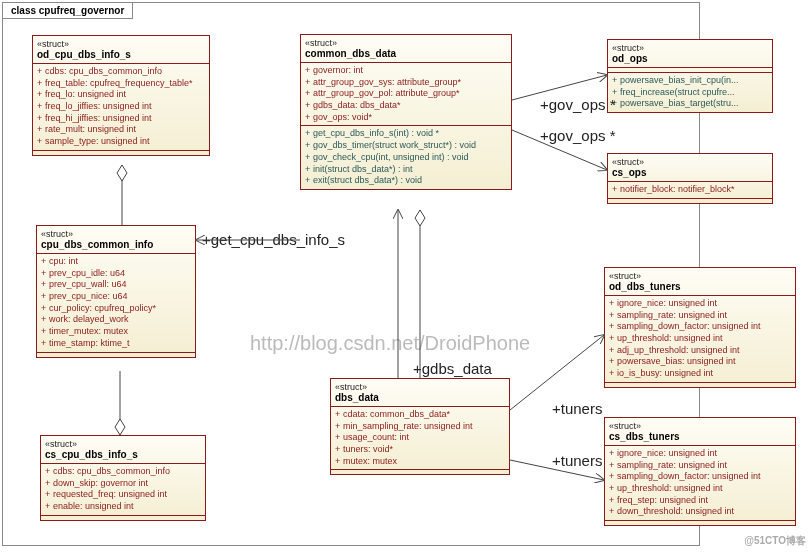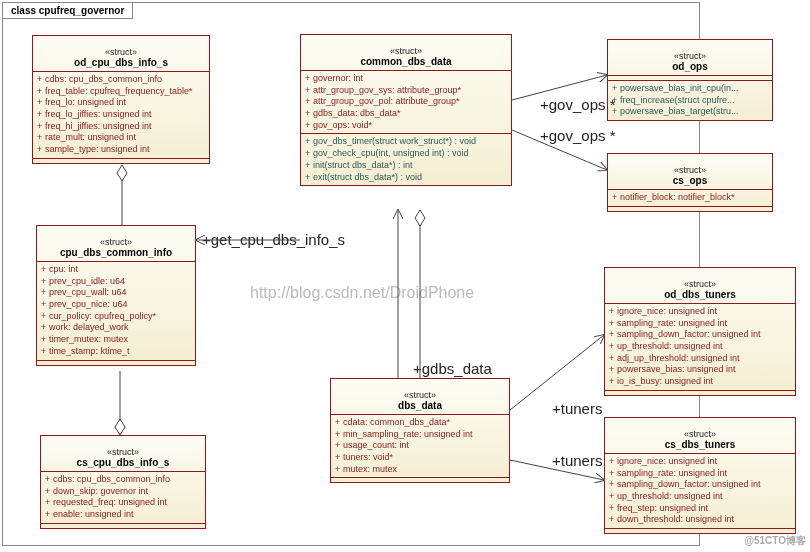--- a/index.html
+++ b/index.html
@@ -32,24 +32,23 @@
     font-size: 10px;
     background: #fff;
   }
   .class-box {
     position: absolute;
     background: linear-gradient(180deg, #fefdf5 0%, #f4eed2 100%);
     border: 1px solid #8b1a1a;
     box-sizing: border-box;
   }
   .class-header {
-    text-align: center;
+    text-align: left;
     padding: 3px 4px;
     border-bottom: 1px solid #8b1a1a;
-    margin-top: 8px;
   }
   .stereotype {
     font-size: 9px;
     color: #222;
   }
   .class-name {
     font-weight: bold;
     font-size: 10px;
     color: #000;
   }
@@ -88,24 +87,25 @@
   }
   .edge-label {
     position: absolute;
     font-size: 15px;
     color: #222;
     background: transparent;
     white-space: nowrap;
   }
   .watermark {
     position: absolute;
-    font-size: 16px;
+    font-size: 20px;
     color: #bbb;
     font-family: Arial, sans-serif;
     pointer-events: none;
+    margin-top: 48px;
   }
   .corner-mark {
     position: absolute;
     right: 4px;
     bottom: 4px;
     font-size: 10px;
     color: #aaa;
     font-weight: bold;
   }
 </style>
@@ -173,20 +173,21 @@
     <div class="class-name">common_dbs_data</div>
   </div>
   <div class="class-section">
     <div class="attr"><span class="vis">+</span><span>governor: int</span></div>
     <div class="attr"><span class="vis">+</span><span>attr_group_gov_sys: attribute_group*</span></div>
     <div class="attr"><span class="vis">+</span><span>attr_group_gov_pol: attribute_group*</span></div>
     <div class="attr"><span class="vis">+</span><span>gdbs_data: dbs_data*</span></div>
     <div class="attr"><span class="vis">+</span><span>gov_ops: void*</span></div>
   </div>
   <div class="class-section">
+    <div class="method"><span class="vis">+</span><span>get_cpu_dbs_info_s(int) : void *</span></div>
     <div class="method"><span class="vis">+</span><span>gov_dbs_timer(struct work_struct*) : void</span></div>
     <div class="method"><span class="vis">+</span><span>gov_check_cpu(int, unsigned int) : void</span></div>
     <div class="method"><span class="vis">+</span><span>init(struct dbs_data*) : int</span></div>
     <div class="method"><span class="vis">+</span><span>exit(struct dbs_data*) : void</span></div>
   </div>
 </div>
 
 <div class="class-box" style="left:330px; top:378px; width:180px;">
   <div class="class-header">
     <div class="stereotype">«struct»</div>

